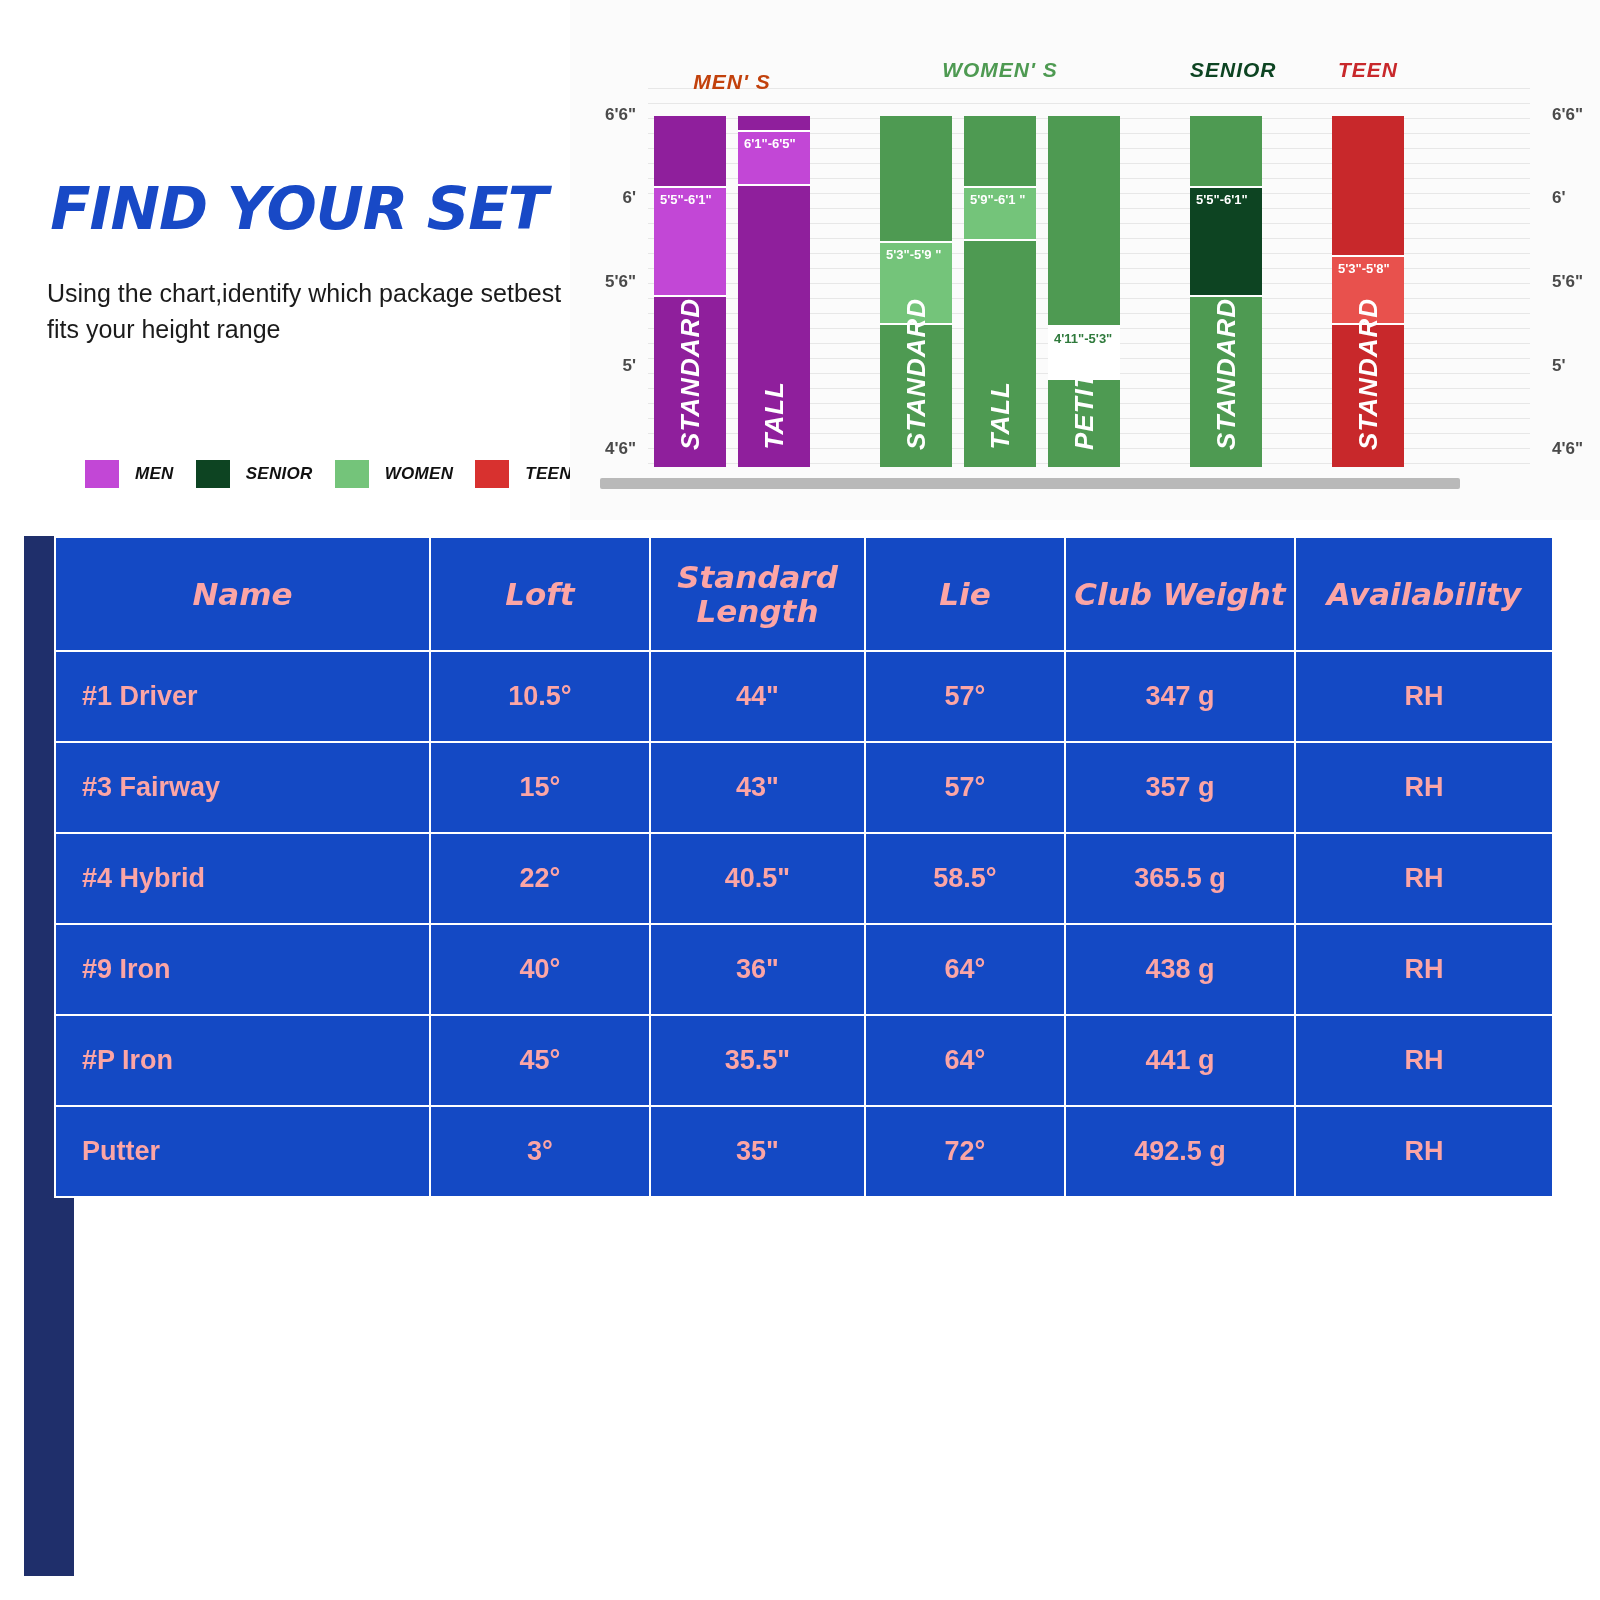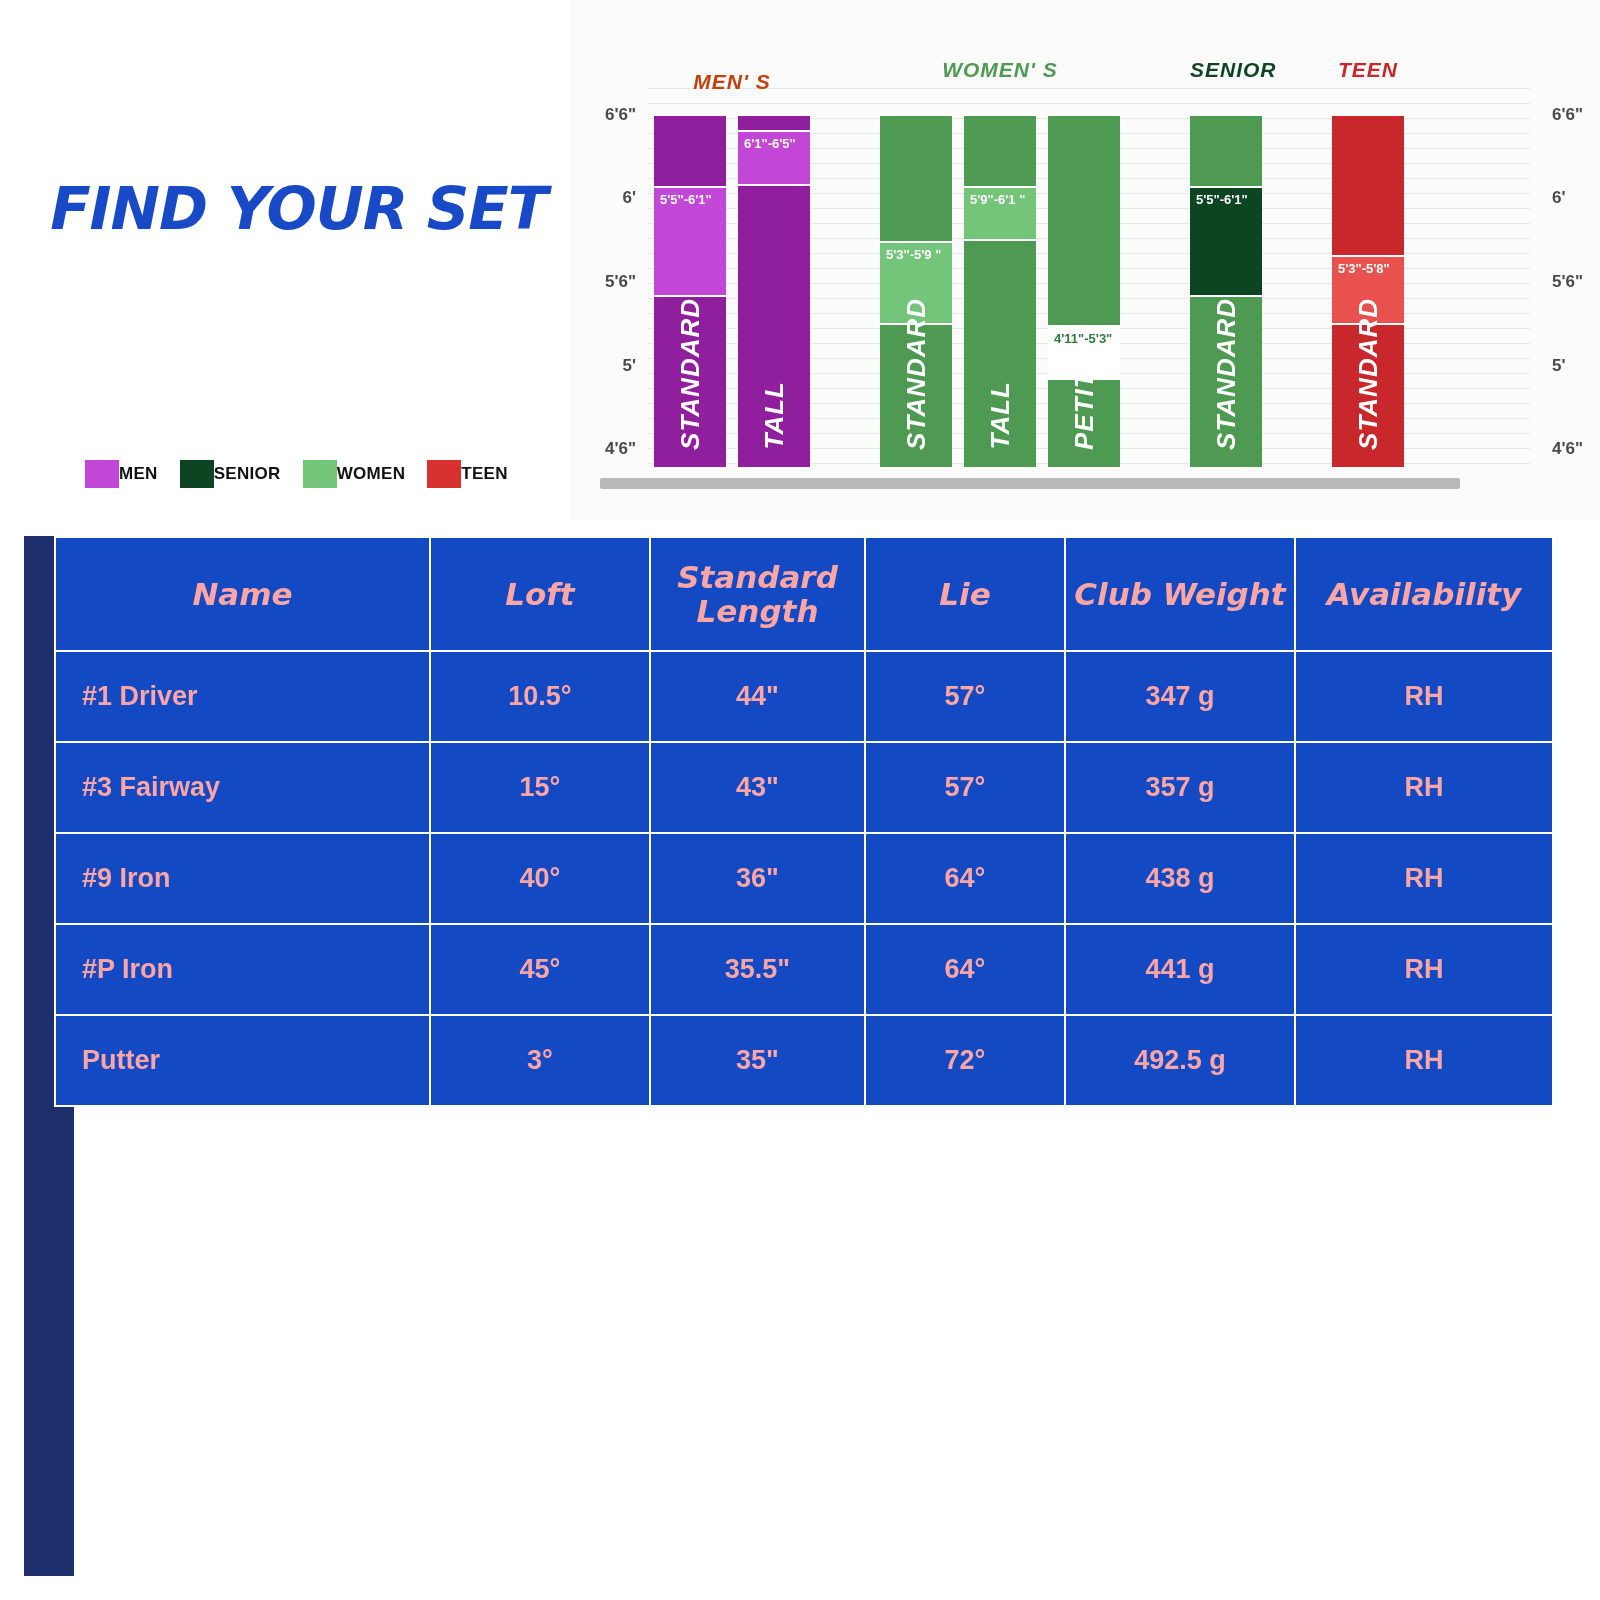--- a/index.html
+++ b/index.html
@@ -23,21 +23,21 @@
   }
   #find-sub{
     position:absolute;left:47px;top:275px;width:520px;
     font-size:25px;line-height:1.45;color:#1b1b1b;
   }
 
   
   #legend{position:absolute;left:85px;top:460px;display:flex;align-items:center;gap:0px;}
   .lg-item{display:flex;align-items:center;margin-right:22px;}
   .lg-sw{width:34px;height:28px;display:inline-block;}
-  .lg-tx{font-size:17px;font-weight:bold;color:#111;margin-left:0;letter-spacing:.3px;}
+  .lg-tx{font-size:17px;font-weight:bold;font-style:italic;color:#111;margin-left:16px;letter-spacing:.3px;}
 
   
   #chart-panel{
     position:absolute;left:570px;top:0;width:1030px;height:520px;background:#fbfbfb;
   }
   #plot{position:absolute;left:78px;top:88px;width:882px;height:390px;}
   .gridline{position:absolute;left:0;width:882px;height:1px;background:#e7e7e7;}
   .axlabel{
     position:absolute;font-size:17px;color:#4a4a4a;font-weight:bold;
     font-family:"Liberation Sans",sans-serif;
@@ -85,20 +85,21 @@
   col.c-lie{width:200px;}
   col.c-wt{width:230px;}
   col.c-av{width:258px;}
 </style>
 </head>
 <body>
 
 <div id="top">
 
   <div id="find-title">FIND YOUR SET</div>
+  <div id="find-sub">Using the chart,identify which package setbest fits your height range</div>
 
   <div id="legend">
       <div class="lg-item">
         <span class="lg-sw" style="background: rgb(194, 71, 214);"></span>
         <span class="lg-tx">MEN</span>
       </div>
       <div class="lg-item">
         <span class="lg-sw" style="background: rgb(13, 68, 34);"></span>
         <span class="lg-tx">SENIOR</span>
       </div>
@@ -233,20 +234,28 @@
         </tr>
         <tr>
           <td class="name">#3 Fairway</td>
           <td>15°</td>
           <td>43"</td>
           <td>57°</td>
           <td>357 g</td>
           <td>RH</td>
         </tr>
         <tr>
+          <td class="name">#4 Hybrid</td>
+          <td>22°</td>
+          <td>40.5"</td>
+          <td>58.5°</td>
+          <td>365.5 g</td>
+          <td>RH</td>
+        </tr>
+        <tr>
           <td class="name">#9 Iron</td>
           <td>40°</td>
           <td>36"</td>
           <td>64°</td>
           <td>438 g</td>
           <td>RH</td>
         </tr>
         <tr>
           <td class="name">#P Iron</td>
           <td>45°</td>

